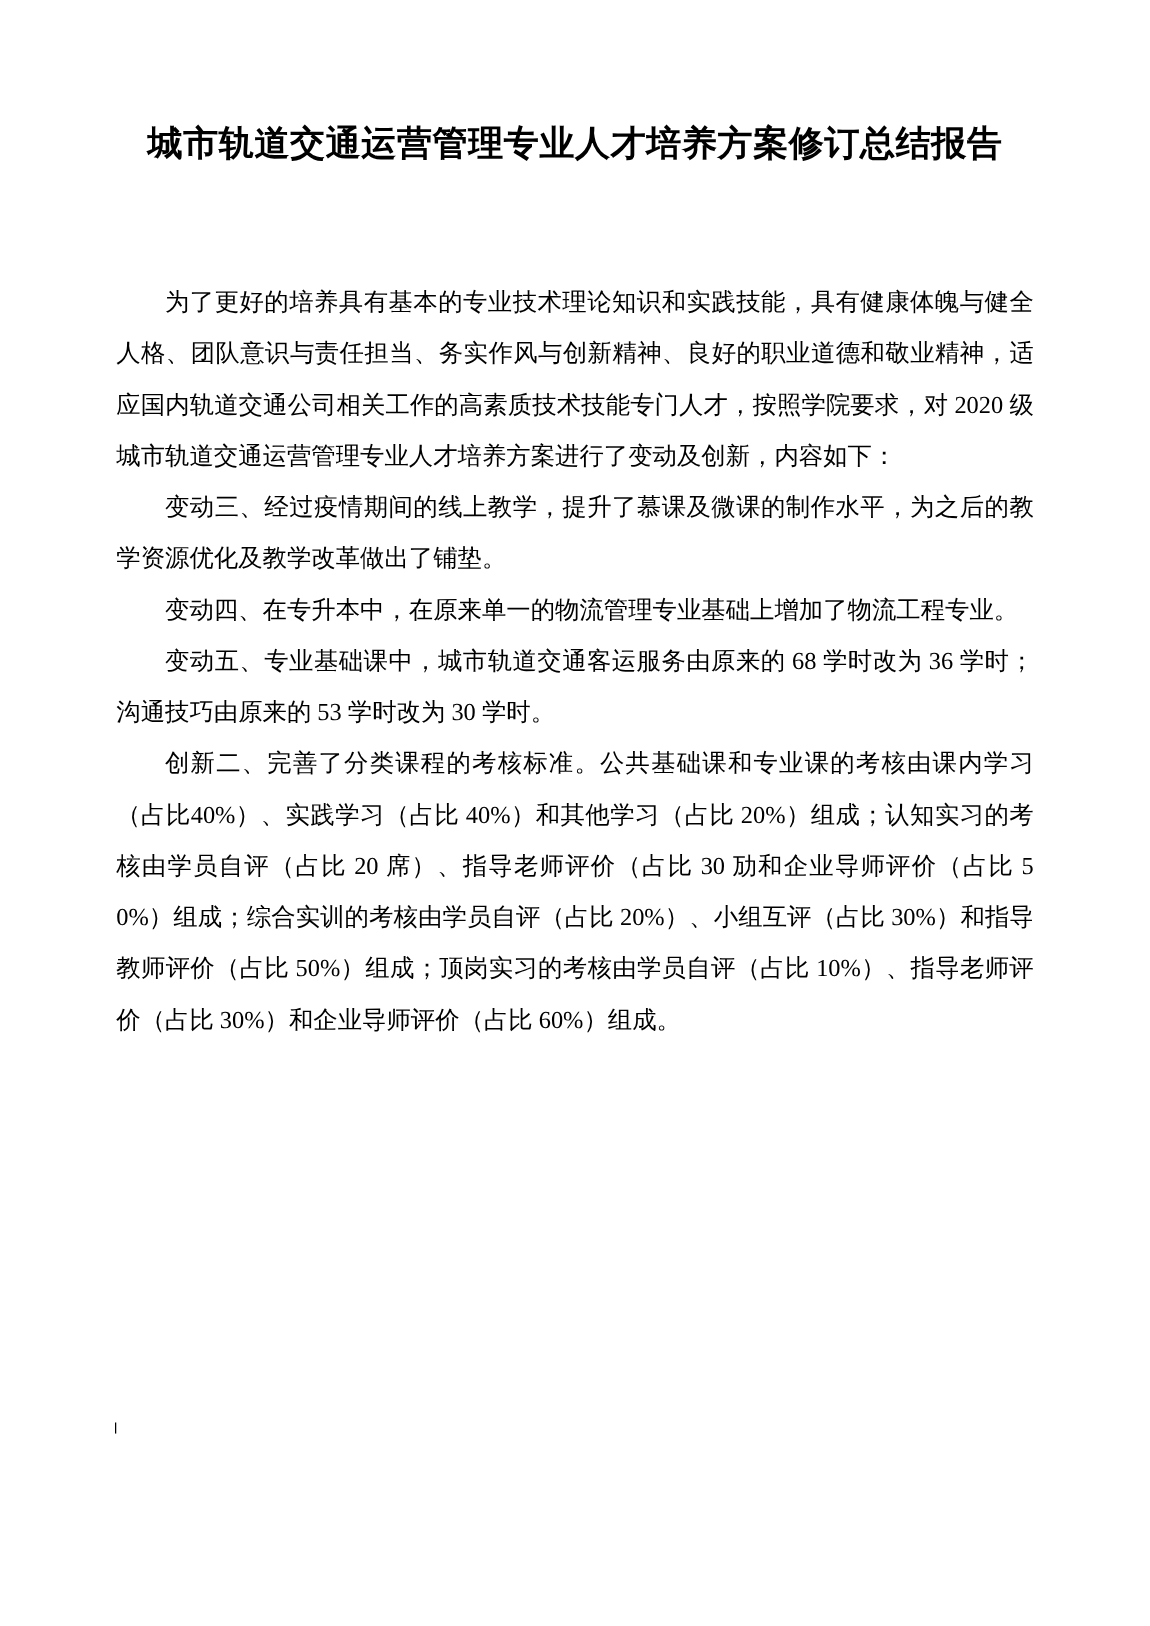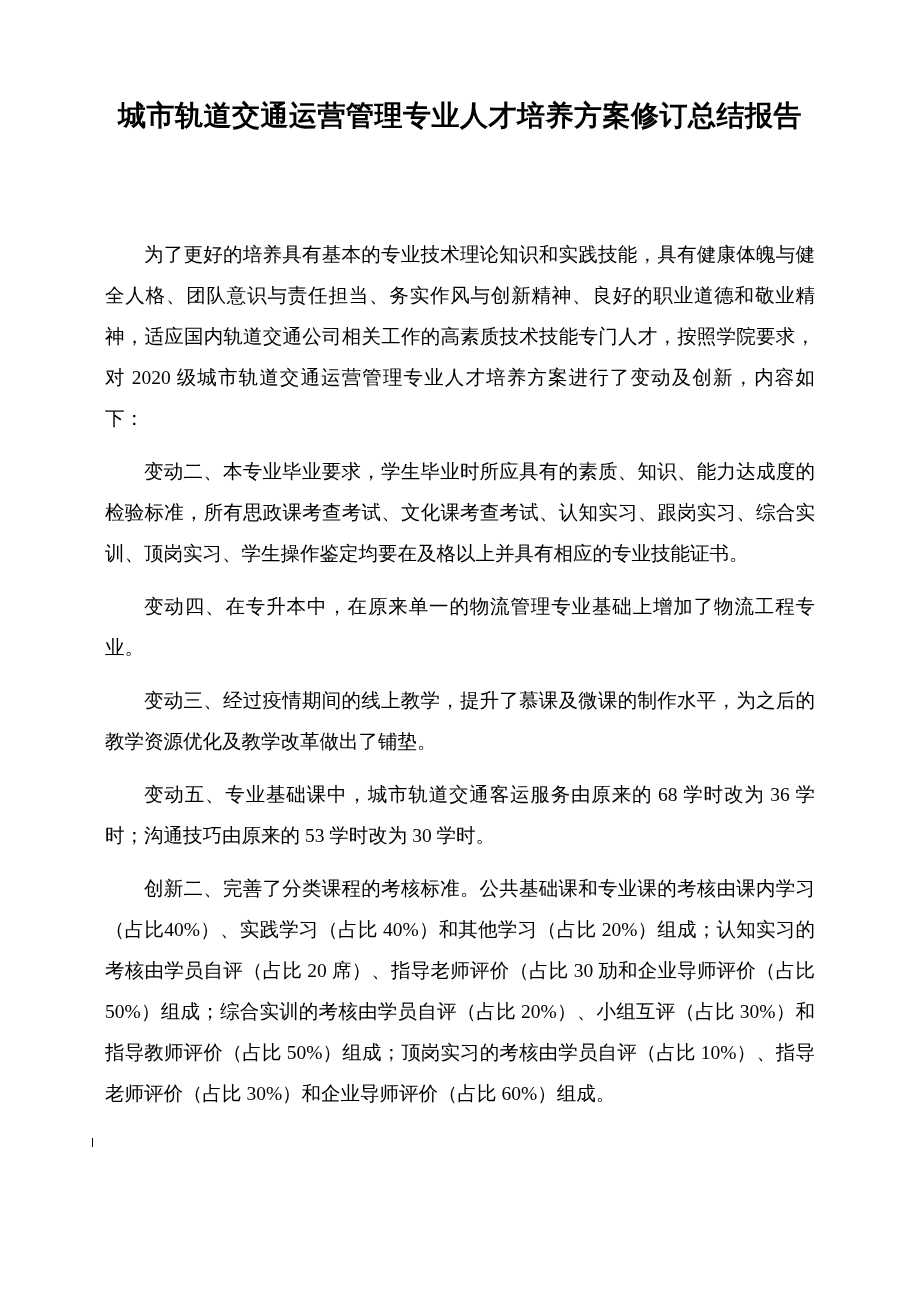--- a/index.html
+++ b/index.html
@@ -28,21 +28,21 @@
     letter-spacing: 0.5px;
     margin: 0;
   }
   .doc-body {
     position: absolute;
     top: 222px;
     left: 93px;
     width: 734px;
   }
   .doc-body p {
-    margin: 12px;
+    margin: 0;
     font-size: 19.5px;
     line-height: 41px;
     text-align: justify;
     text-indent: 2em;
     word-break: break-all;
   }
   .left-margin-line {
     position: absolute;
     left: 92px;
     top: 1138px;
@@ -53,22 +53,21 @@
 </style>
 </head>
 <body>
 
 <div class="page">
 
   <h1 class="doc-title">城市轨道交通运营管理专业人才培养方案修订总结报告</h1>
 
   <div class="doc-body">
     <p>为了更好的培养具有基本的专业技术理论知识和实践技能，具有健康体魄与健全人格、团队意识与责任担当、务实作风与创新精神、良好的职业道德和敬业精神，适应国内轨道交通公司相关工作的高素质技术技能专门人才，按照学院要求，对 2020 级城市轨道交通运营管理专业人才培养方案进行了变动及创新，内容如下：</p>
-    <p>变动二、本专业毕业要求，学生毕业时所应具有的素质、知识、能力达成度的检验标准，所有思政课考查考试、文化课考查考试、认知实习、跟岗实习、综合实训、顶岗实习、学生操作鉴定均要在及格以上并具有相应的专业技能证书。</p>
+    <p>变动三、经过疫情期间的线上教学，提升了慕课及微课的制作水平，为之后的教学资源优化及教学改革做出了铺垫。</p>
     <p>变动四、在专升本中，在原来单一的物流管理专业基础上增加了物流工程专业。</p>
-    <p>变动三、经过疫情期间的线上教学，提升了慕课及微课的制作水平，为之后的教学资源优化及教学改革做出了铺垫。</p>
     <p>变动五、专业基础课中，城市轨道交通客运服务由原来的 68 学时改为 36 学时；沟通技巧由原来的 53 学时改为 30 学时。</p>
     <p>创新二、完善了分类课程的考核标准。公共基础课和专业课的考核由课内学习（占比40%）、实践学习（占比 40%）和其他学习（占比 20%）组成；认知实习的考核由学员自评（占比 20 席）、指导老师评价（占比 30 劢和企业导师评价（占比 50%）组成；综合实训的考核由学员自评（占比 20%）、小组互评（占比 30%）和指导教师评价（占比 50%）组成；顶岗实习的考核由学员自评（占比 10%）、指导老师评价（占比 30%）和企业导师评价（占比 60%）组成。</p>
   </div>
 
   <div class="left-margin-line"></div>
 
 </div>
 
 </body></html>

